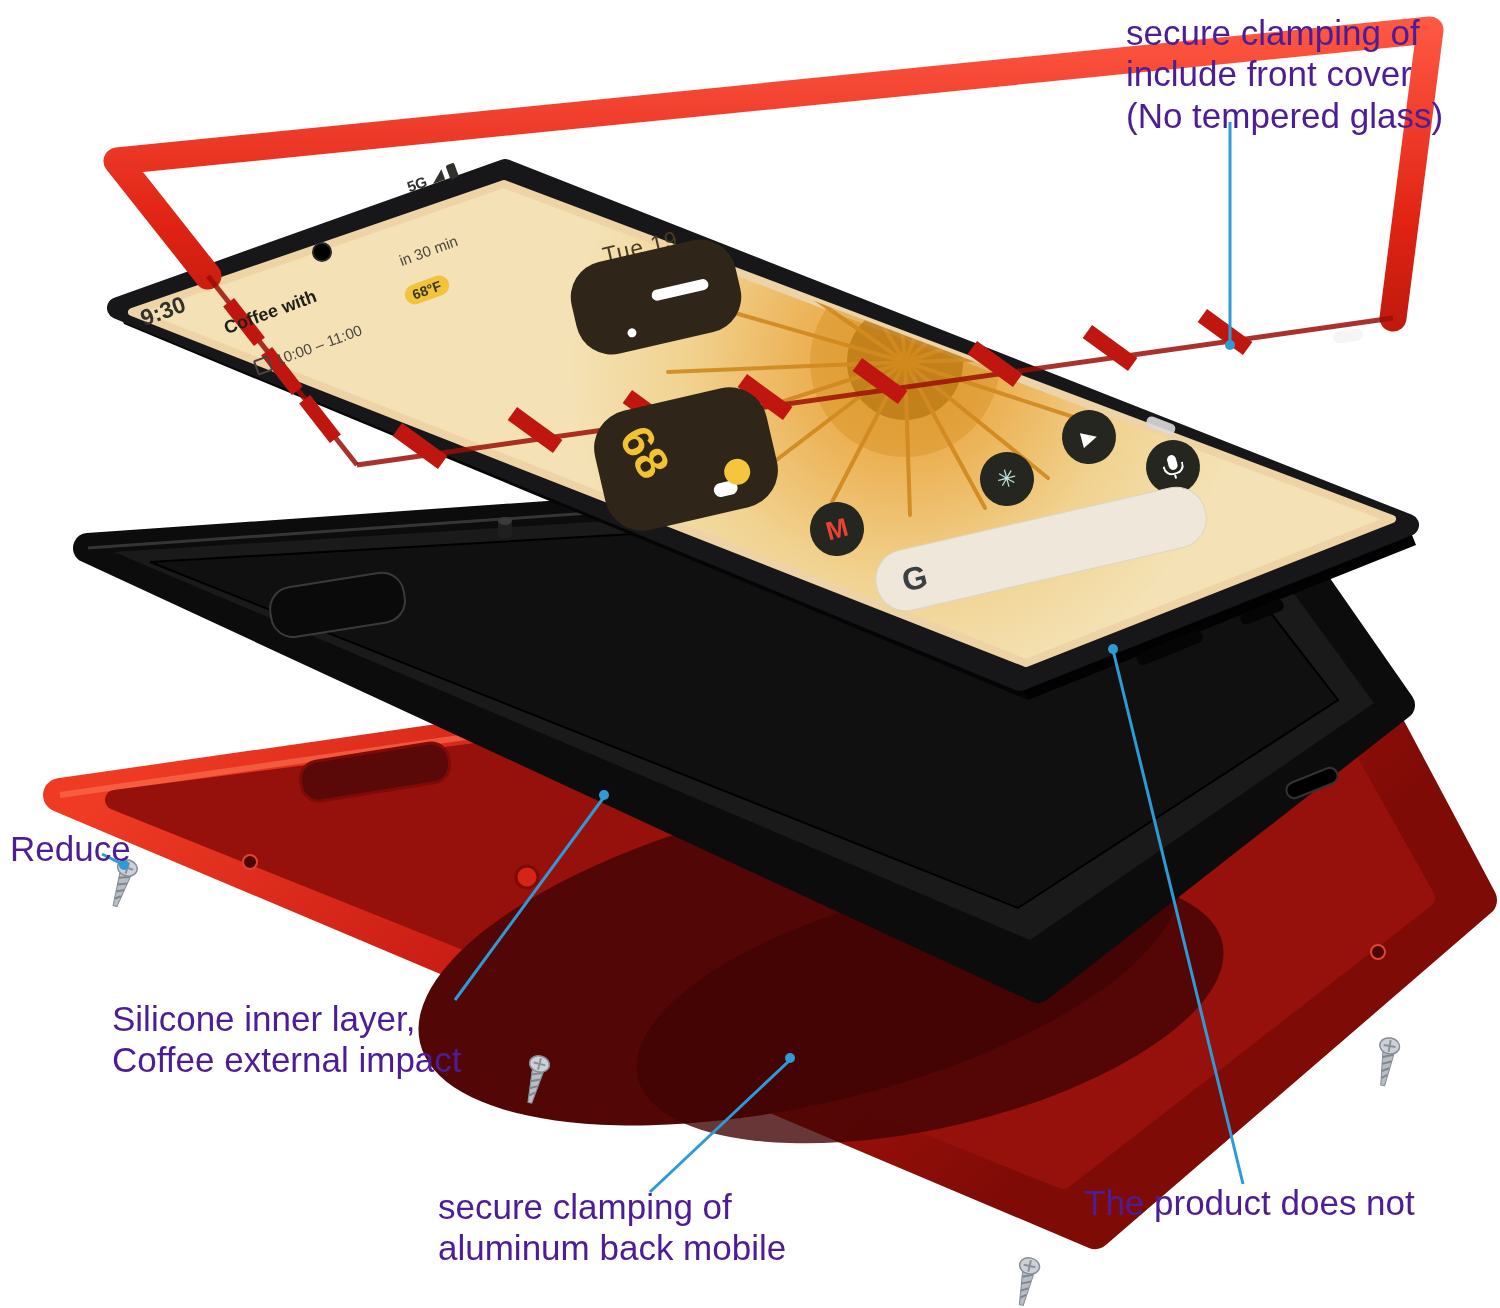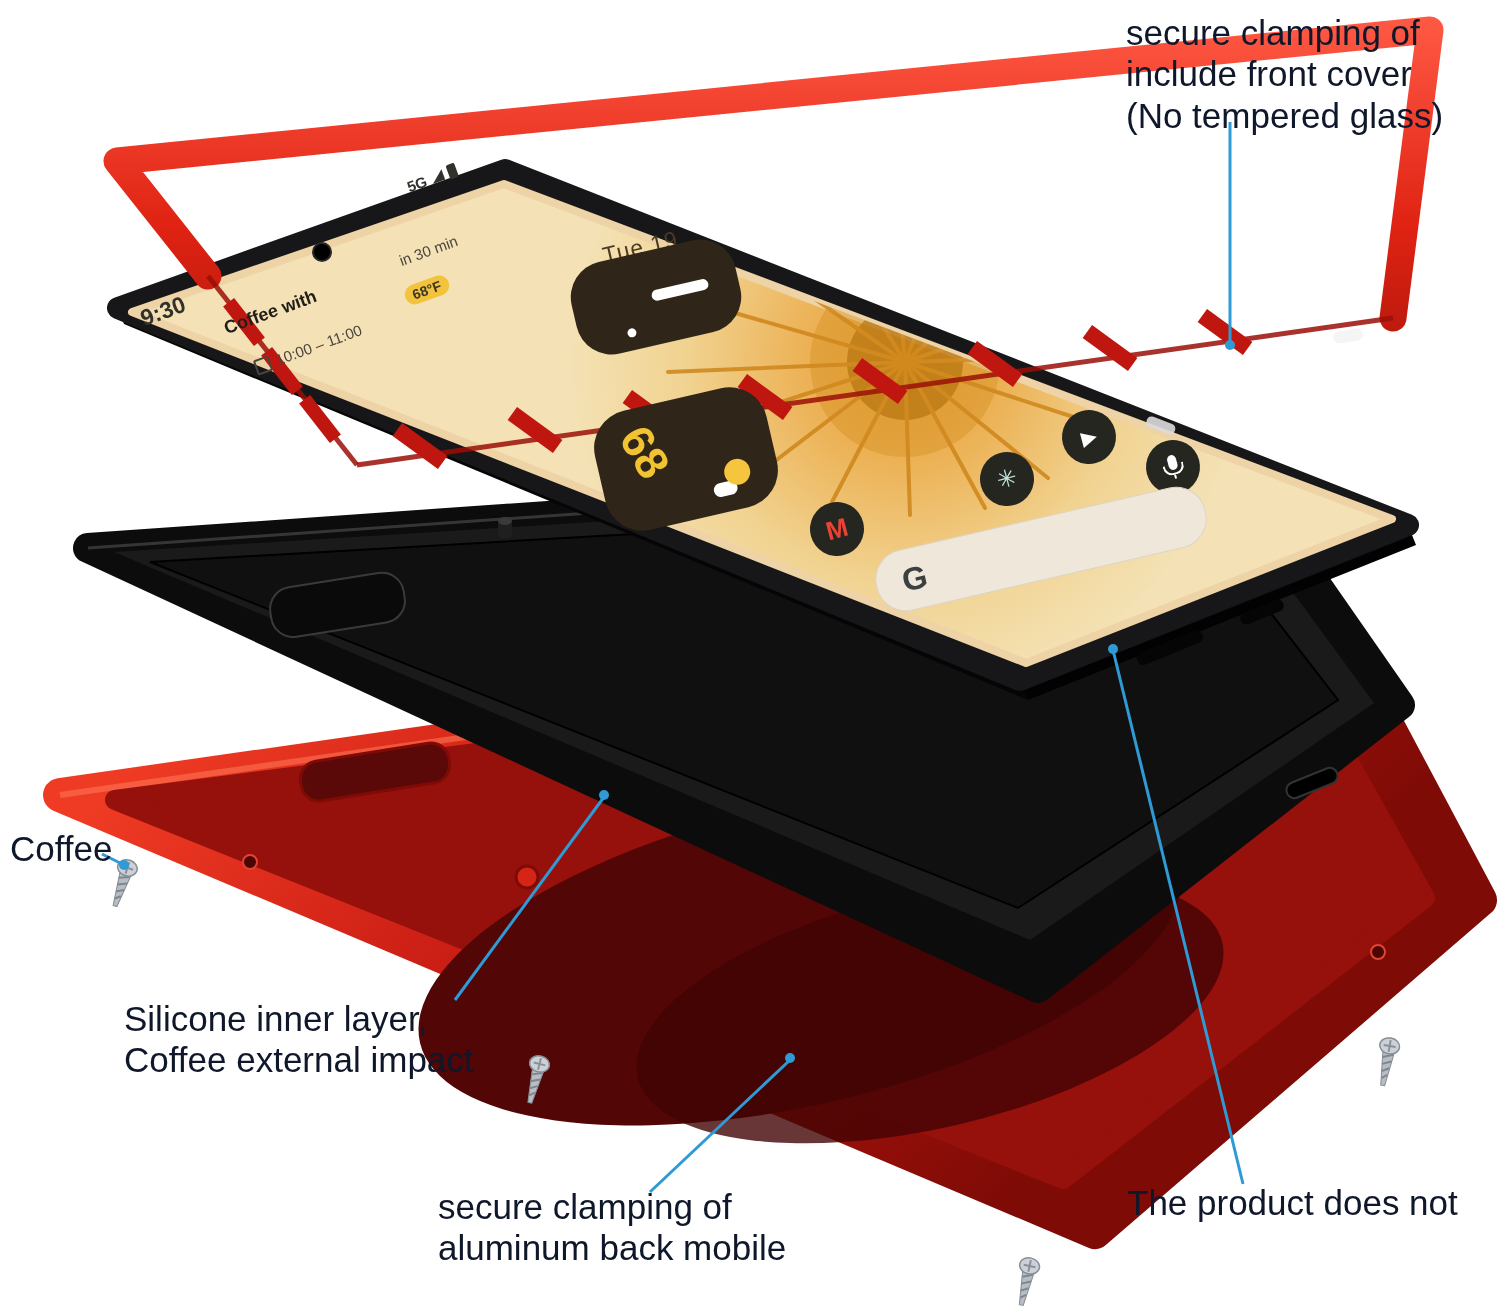--- a/index.html
+++ b/index.html
@@ -1,20 +1,20 @@
 <!DOCTYPE html>
 <html><head>
 <meta charset="utf-8">
 <style>
   html,body{margin:0;padding:0;background:#fff;}
   .canvas{position:relative;width:1500px;height:1308px;background:#ffffff;overflow:hidden;
           font-family:"Liberation Sans",sans-serif;}
   svg.scene{position:absolute;left:0;top:0;}
   
-  .ann{position:absolute;font-size:35px;line-height:1.18;color:#0f172a;white-space:nowrap;}
+  .ann{position:absolute;font-size:35px;line-height:1.18;color:#4c1d95;white-space:nowrap;}
   
   .scr{position:absolute;white-space:nowrap;}
   .scr-time{left:140px;top:298px;font-size:23px;color:#33312c;transform:rotate(-20deg);font-weight:bold;}
   .scr-status{left:406px;top:170px;transform:rotate(-20deg);display:flex;align-items:center;gap:5px;
               font-size:15px;color:#33312c;font-weight:bold;}
   .sig{width:0;height:0;border-left:13px solid transparent;border-bottom:11px solid #33312c;}
   .bat{display:inline-block;width:9px;height:15px;background:#33312c;border-radius:2px;}
   .scr-event-title{left:222px;top:302px;font-size:18px;color:#201e19;transform:rotate(-20deg);font-weight:bold;}
   .scr-event-eta{left:398px;top:242px;font-size:15px;color:#4a463e;transform:rotate(-20deg);}
   .scr-event-time{left:252px;top:340px;font-size:15px;color:#4a463e;transform:rotate(-20deg);
@@ -231,30 +231,30 @@
   <span class="gletter">G</span>
 </div>
 
 <div class="ann" style="left:1126px;top:12px;">
   <div>secure clamping of</div>
   <div>include front cover</div>
   <div>(No tempered glass)</div>
 </div>
 
 <div class="ann" style="left:10px;top:828px;">
-  <div>Coffee</div>
-</div>
-
-<div class="ann" style="left:112px;top:998px;margin-left:12px;">
+  <div>Reduce</div>
+</div>
+
+<div class="ann" style="left:112px;top:998px;">
   <div>Silicone inner layer,</div>
   <div>Coffee external impact</div>
 </div>
 
 <div class="ann" style="left:438px;top:1186px;">
   <div>secure clamping of</div>
   <div>aluminum back mobile</div>
 </div>
 
-<div class="ann" style="left:1084px;top:1182px;margin-left:43px;">
+<div class="ann" style="left:1084px;top:1182px;">
   <div>The product does not</div>
 </div>
 
 </div>
 
 </body></html>

